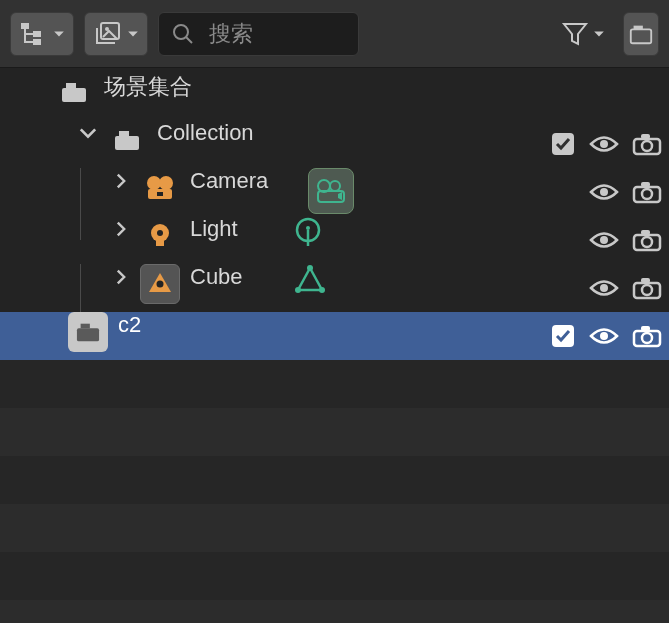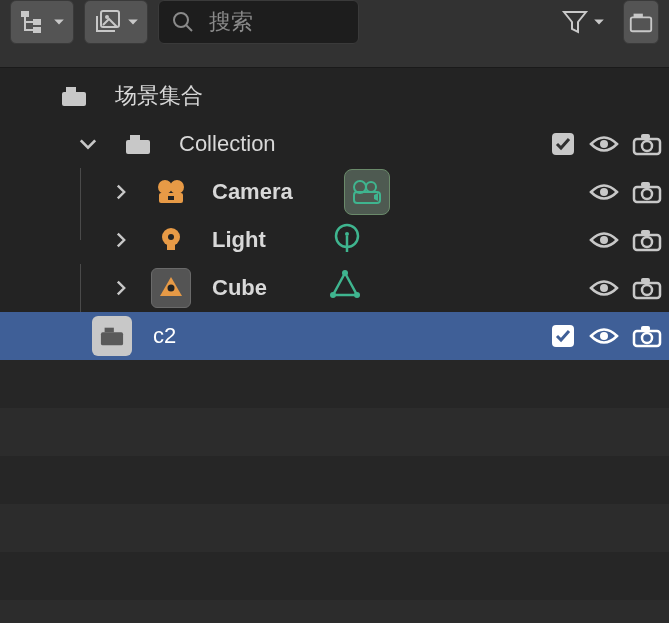--- a/index.html
+++ b/index.html
@@ -10,21 +10,21 @@
     font-family: sans-serif;
     color: #d8d8d8;
     font-size: 20px;
     overflow: hidden;
   }
   .toolbar {
     height: 68px;
     background: #323232;
     border-bottom: 1px solid #1a1a1a;
     display: flex;
-    align-items: flex-start;
+    align-items: center;
     padding: 0 10px;
     gap: 10px;
   }
   .tool-btn {
     height: 44px;
     background: #545454;
     border: 1px solid #3a3a3a;
     border-radius: 6px;
     display: flex;
     align-items: center;
@@ -48,34 +48,32 @@
     color: #8a8a8a;
     font-size: 22px;
     max-width: 280px;
   }
   .tree {
     padding-top: 4px;
   }
   .row {
     height: 48px;
     display: flex;
-    align-items: center;
     padding-left: 10px;
     padding-right: 6px;
     position: relative;
-    gap: 11px;
   }
   .row.sel {
     background: #3f5f97;
     color: #ffffff;
   }
   .row .label { margin-left: 10px; font-size: 22px; }
   .indent-1 { padding-left: 75px; }
-  .indent-2 { padding-left: 108px; font-weight: bold; }
-  .indent-2b { padding-left: 92px; }
+  .indent-2 { padding-left: 108px; }
+  .indent-2b { padding-left: 68px; }
   .guide {
     position: absolute;
     left: 80px;
     top: 0;
     bottom: 0;
     width: 1px;
     background: #4a4a4a;
   }
   .toggle-arrow {
     width: 26px;

